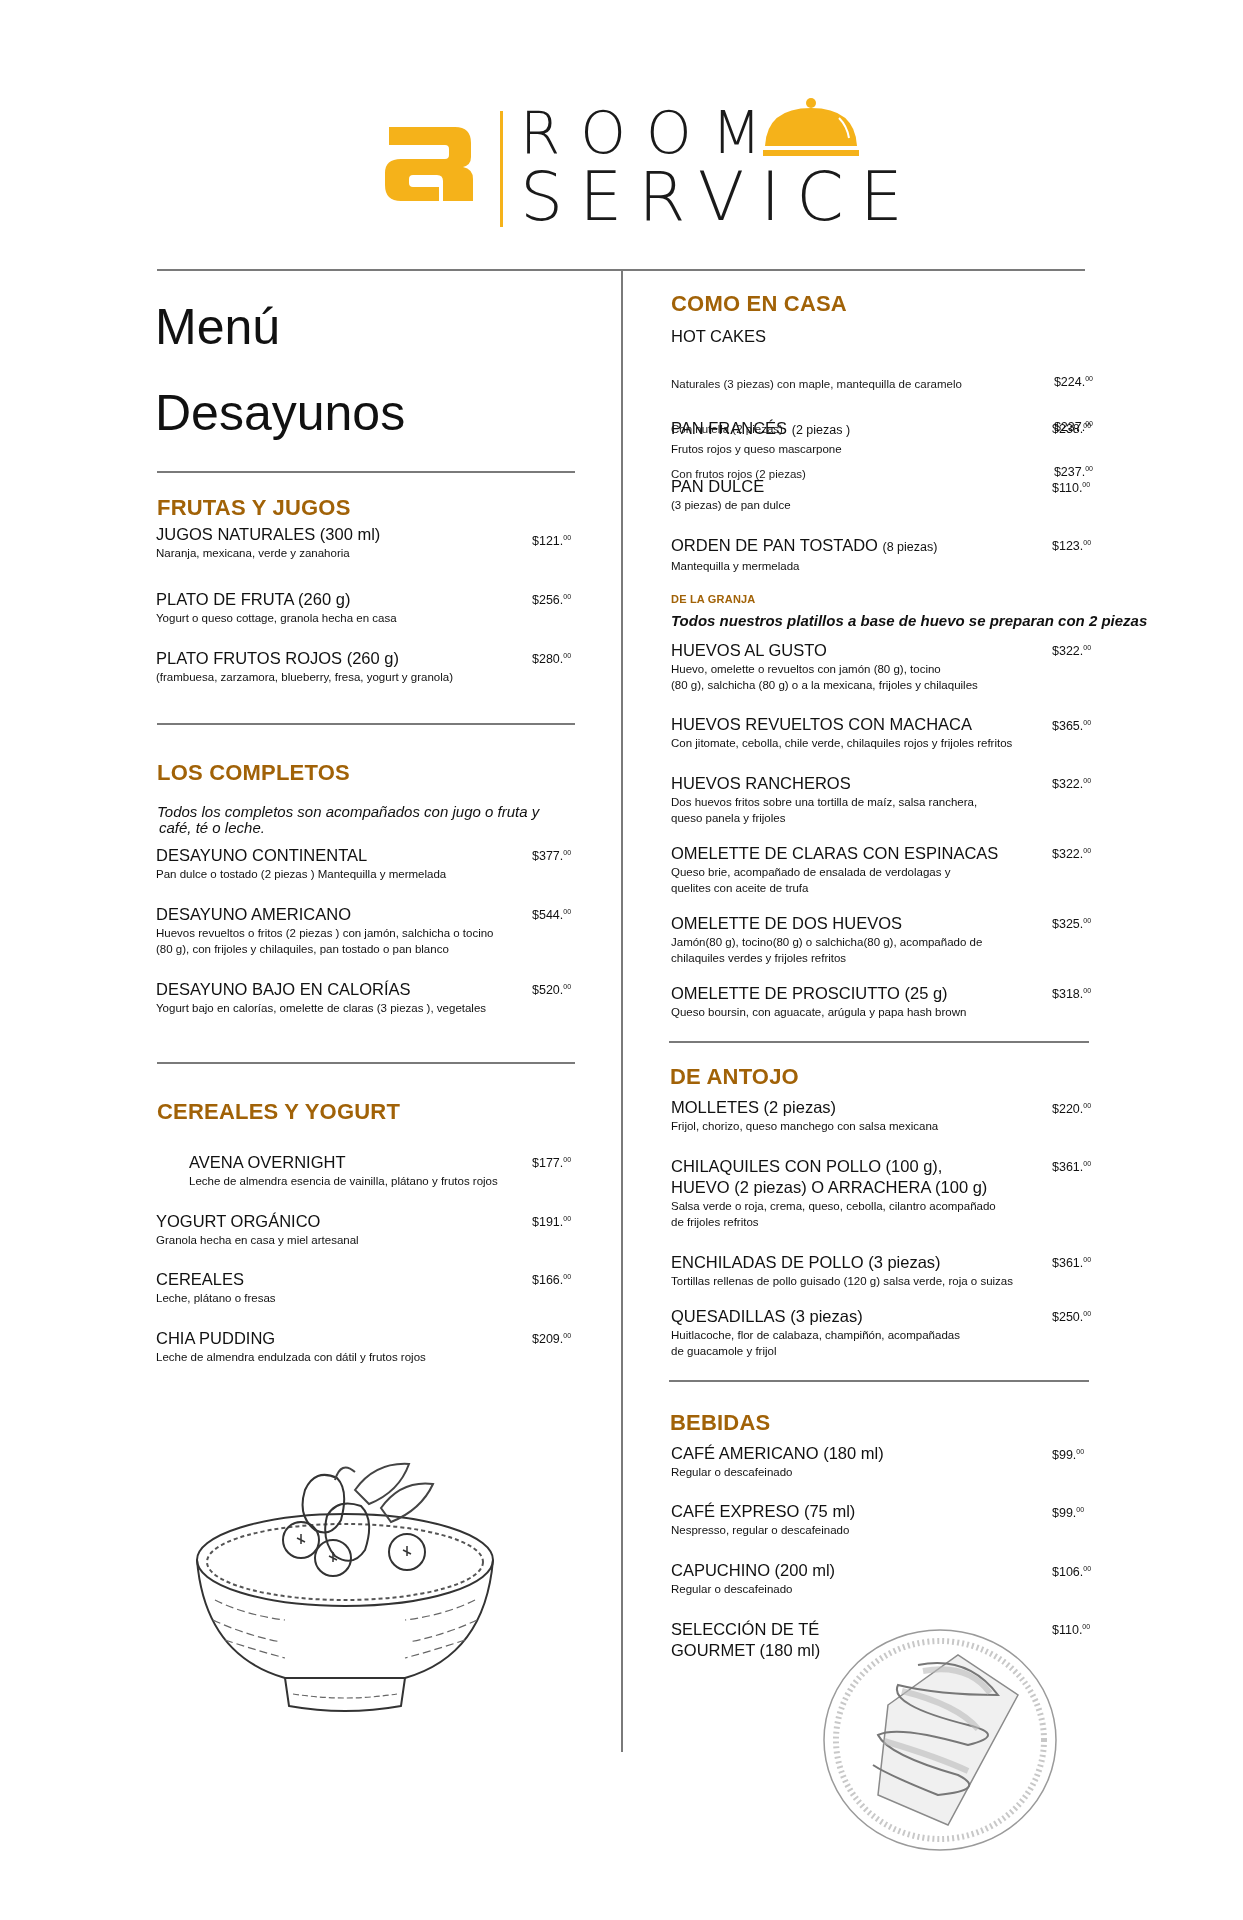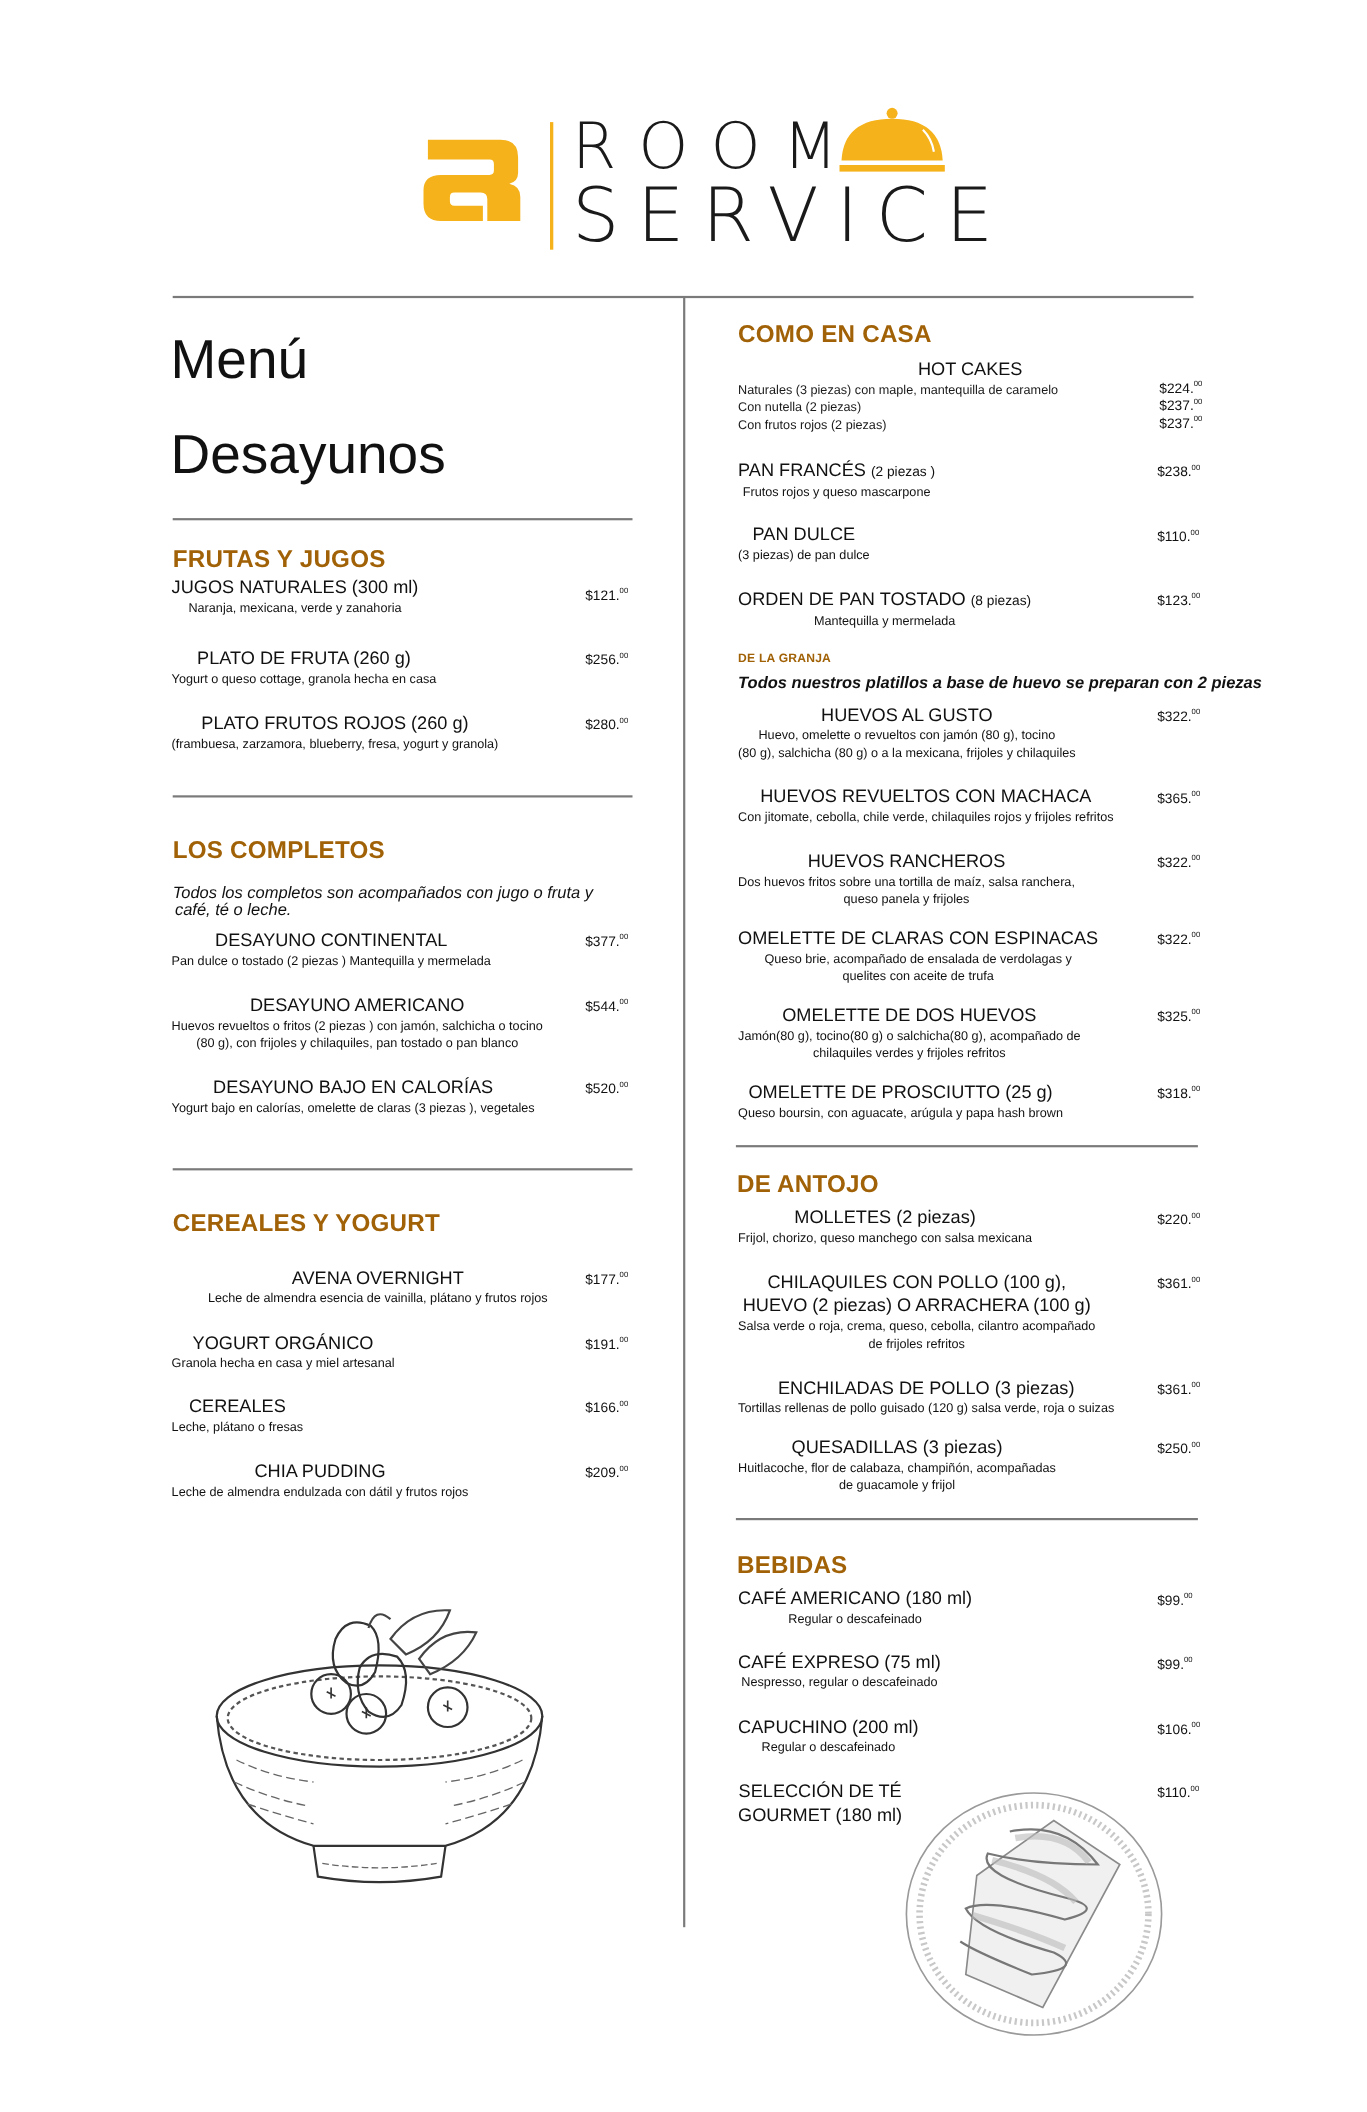--- a/index.html
+++ b/index.html
@@ -14,28 +14,28 @@
                color: #1a1a1a; letter-spacing: 20px; line-height: 1; }
   .logo-room { left: 520px; top: 104px; font-size: 58px; -webkit-text-stroke: 0; font-weight: 100; }
   .logo-service { left: 520px; top: 163px; font-size: 68px; letter-spacing: 16px; }
 
   .title { position: absolute; left: 155px; font-size: 50px; font-weight: 400; color: #111; line-height: 1; }
 
   .section-title { position: absolute; font-weight: 700; font-size: 22px; color: #a16207; line-height: 1; letter-spacing: 0.2px; }
   .section-note { position: absolute; font-style: italic; font-size: 15px; color: #111; line-height: 16px; }
   .section-note.bold { font-weight: 700; }
 
-  .item { position: absolute; text-align: center; }
+  .item { position: absolute; }
   .item-name { font-size: 16.5px; line-height: 21px; color: #111; white-space: nowrap; }
   .item-name small { font-size: 12.5px; }
   .item-desc { font-size: 11.5px; line-height: 16px; color: #111; }
   .price { position: absolute; font-size: 12.5px; color: #111; line-height: 1; white-space: nowrap; }
   .price sup { font-size: 7px; vertical-align: top; position: relative; top: -1px; }
 
-  .sub-line { display: flex; justify-content: space-between; font-size: 11.5px; line-height: 16px; }
+  .sub-line { display: flex; justify-content: space-between; font-size: 11.5px; line-height: 16px; margin-top: 29px; }
 </style>
 </head>
 <body>
 
 <div class="abs" style="left:380px;top:95px;width:480px;height:140px;">
   <svg class="abs" style="left:3px;top:28px;" width="92" height="82" viewBox="0 0 92 82">
     <path d="M6 4 H72 Q88 4 88 20 V34 Q88 42 80 44 Q90 46 90 56 V78 H60 V58 Q60 52 54 52 H30 Q26 52 26 56 V60 Q26 64 30 64 H56 V78 H18 Q2 78 2 62 V50 Q2 36 18 36 H62 Q66 36 66 32 V26 Q66 22 62 22 H6 Z" fill="#F5B21A"></path>
   </svg>
   <div class="abs" style="left:120px;top:16px;width:3px;height:116px;background:#F5B21A;"></div>
 </div>

